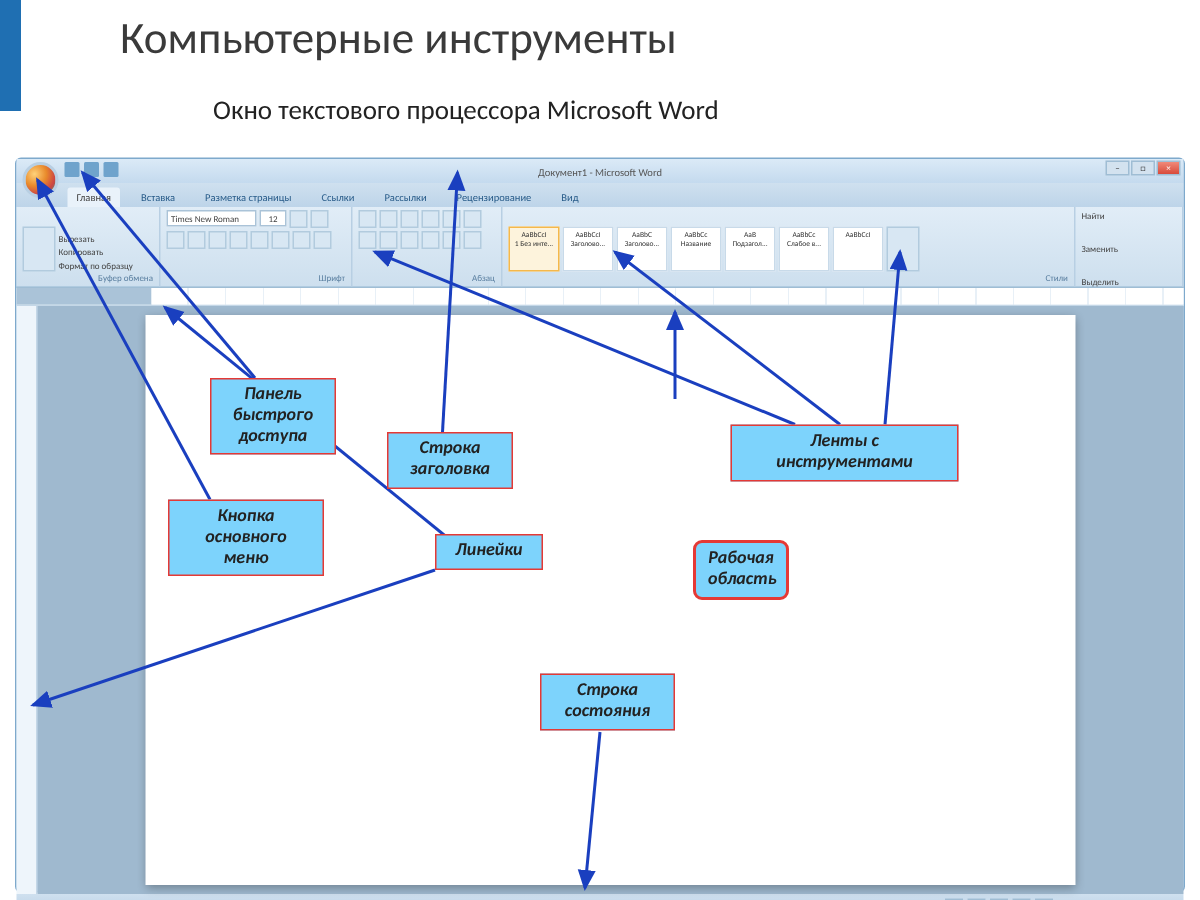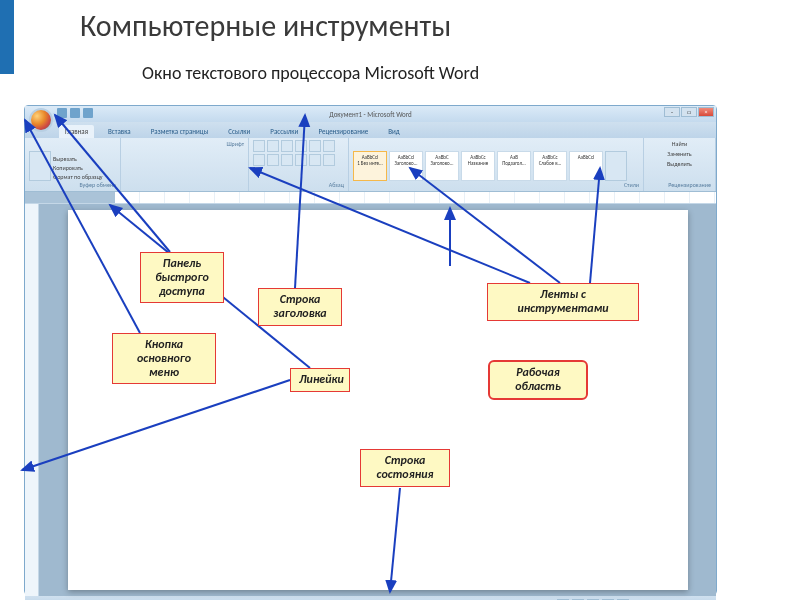--- a/index.html
+++ b/index.html
@@ -1,20 +1,20 @@
 <!DOCTYPE html>
 <html><head>
 <meta charset="utf-8">
 <style>
 *{box-sizing:border-box;margin:0;padding:0}
 body{width:800px;height:600px;font-family:Calibri,Arial,sans-serif;background:#fff;position:relative;overflow:hidden}
 .accent{position:absolute;left:0;top:0;width:14px;height:74px;background:#1f6fb2}
 h1{position:absolute;left:80px;top:10px;color:#3a3a3a;font-size:30px;font-weight:normal;line-height:1.05}
 .subtitle{position:absolute;left:142px;top:62px;font-size:18px;color:#222}
-.word-window{position:absolute;left:24px;top:105px;width:693px;height:490px;background:linear-gradient(#b7d4ed,#a6c6e4);border:1px solid #7ea9cc;border-radius:4px}
+.word-window{position:absolute;left:10px;top:105px;width:780px;height:490px;background:linear-gradient(#b7d4ed,#a6c6e4);border:1px solid #7ea9cc;border-radius:4px}
 .titlebar{height:16px;background:linear-gradient(#dbeaf7,#c4daee);display:flex;align-items:center;font-size:7px;color:#333;position:relative}
 .office-btn{width:24px;height:24px;border-radius:50%;background:radial-gradient(circle at 30% 30%,#ffd27a,#e98a2b 40%,#c44 70%,#2a7 100%);position:absolute;left:4px;top:2px;border:2px solid #b8cfe3;z-index:5}
 .qat{position:absolute;left:32px;top:2px;display:flex;gap:3px}
 .qat span{width:10px;height:10px;background:#6fa3cc;border-radius:1px}
 .tb-title{position:absolute;left:50%;transform:translateX(-50%);font-size:7px;color:#555}
 .win-btns{position:absolute;right:2px;top:1px;display:flex;gap:1px}
 .win-btns span{width:16px;height:10px;background:#d3e2ef;border:1px solid #9fbdd4;font-size:6px;text-align:center;line-height:8px}
 .win-btns span.cl{background:linear-gradient(#f08a7a,#d84a3a);color:#fff}
 .tabs{height:16px;display:flex;gap:8px;padding-left:34px;align-items:end;font-size:7px;background:linear-gradient(#cfe0ef,#bdd4e9)}
 .tab{padding:2px 6px;color:#2a5d8a;cursor:pointer}
@@ -33,21 +33,21 @@
 .ruler-h .gut{width:90px;background:#aac3d8}
 .ruler-h .scale{flex:1;background:repeating-linear-gradient(90deg,#fff 0 24px,#e8f0f7 24px 25px)}
 .doc-area{display:flex;height:392px}
 .ruler-v{width:14px;background:#eef5fb;border-right:1px solid #c4d7e7}
 .page-bg{flex:1;background:#9fb9cf;display:flex;justify-content:center;padding-top:6px;position:relative}
 .page{width:620px;height:380px;background:#fff;box-shadow:0 2px 6px rgba(0,0,0,.3)}
 .status{height:14px;background:linear-gradient(#cfe0ef,#b8d0e5);display:flex;align-items:center;font-size:6.5px;color:#4a6c8a;padding:0 6px;justify-content:space-between}
 .status .left{display:flex;gap:10px}
 .status .right{display:flex;gap:3px;align-items:center}
 .vbtn{width:12px;height:9px;background:#d3e2ef;border:1px solid #9fbdd4}
-.callout{position:absolute;border:1.5px solid #e53935;background:#fef9c3;font-size:12px;font-style:italic;font-weight:bold;color:#222;text-align:center;padding:4px 8px;line-height:1.15;z-index:20}
+.callout{position:absolute;border:1.5px solid #e53935;background:#7dd3fc;font-size:12px;font-style:italic;font-weight:bold;color:#222;text-align:center;padding:4px 8px;line-height:1.15;z-index:20}
 .callout.r2{border-width:2.5px;border-radius:6px}
 svg.arrows{position:absolute;left:0;top:0;width:800px;height:600px;z-index:15;pointer-events:none}
 </style>
 </head>
 <body>
 
 <div class="accent"></div>
 <h1>
   <span>Компьютерные инструменты</span><br>
 </h1>
@@ -83,20 +83,38 @@
         <div class="big"></div>
         <div style="display:flex;flex-direction:column;gap:1px">
           <span>Вырезать</span>
           <span>Копировать</span>
           <span>Формат по образцу</span>
         </div>
       </div>
       <div class="lab">Буфер обмена</div>
     </div>
     <div class="rgroup" style="width:128px">
+      <div class="body" style="flex-direction:column;align-items:flex-start">
+        <div style="display:flex;gap:2px">
+          <div class="fontbox">Times New Roman</div>
+          <div class="sizebox">12</div>
+          <div class="mini"></div>
+          <div class="mini"></div>
+        </div>
+        <div style="display:flex;gap:2px">
+          <div class="mini"></div>
+          <div class="mini"></div>
+          <div class="mini"></div>
+          <div class="mini"></div>
+          <div class="mini"></div>
+          <div class="mini"></div>
+          <div class="mini"></div>
+          <div class="mini"></div>
+        </div>
+      </div>
       <div class="lab">Шрифт</div>
     </div>
     <div class="rgroup" style="width:100px">
       <div class="body" style="flex-direction:column;align-items:flex-start">
         <div style="display:flex;gap:2px">
           <div class="mini"></div>
           <div class="mini"></div>
           <div class="mini"></div>
           <div class="mini"></div>
           <div class="mini"></div>
@@ -141,21 +159,21 @@
           </div>
         <div class="style-chip">
             <div>AaBbCcI</div>
             <div></div>
           </div>
         <div class="big"></div>
       </div>
       <div class="lab">Стили</div>
     </div>
     <div class="rgroup" style="width:72px">
-      <div class="body" style="flex-direction:column;align-items:center;gap:2px">
+      <div class="body" style="flex-direction:column;align-items:flex-start;gap:14px">
         <span>Найти</span>
         <span>Заменить</span>
         <span>Выделить</span>
       </div>
       <div class="lab">Рецензирование</div>
     </div>
   </div>
   <div class="ruler-h">
     <div class="gut"></div>
       <div class="scale"></div>
@@ -187,22 +205,22 @@
 <div class="callout" style="left:140px;top:252px;width:84px"><span style="white-space:pre-line">Панель
 быстрого
 доступа</span></div>
 <div class="callout" style="left:258px;top:288px;width:84px"><span style="white-space:pre-line">Строка
 заголовка</span></div>
 <div class="callout" style="left:487px;top:283px;width:152px"><span style="white-space:pre-line">Ленты с
 инструментами</span></div>
 <div class="callout" style="left:112px;top:333px;width:104px"><span style="white-space:pre-line">Кнопка
 основного
 меню</span></div>
-<div class="callout" style="left:290px;top:368px;width:60px"><span style="white-space:pre-line">Линейки</span></div>
-<div class="callout r2" style="left:488px;top:360px;width:100px"><span style="white-space:pre-line">Рабочая
+<div class="callout" style="left:290px;top:356px;width:72px"><span style="white-space:pre-line">Линейки</span></div>
+<div class="callout r2" style="left:462px;top:360px;width:64px"><span style="white-space:pre-line">Рабочая
 область</span></div>
 <div class="callout" style="left:360px;top:449px;width:90px"><span style="white-space:pre-line">Строка
 состояния</span></div>
 
 <svg class="arrows">
   <defs>
     <marker id="ah" markerWidth="8" markerHeight="8" refX="6" refY="3" orient="auto">
       <path d="M0,0 L7,3 L0,6 Z" fill="#1a3fbf"></path>
     </marker>
   </defs>

